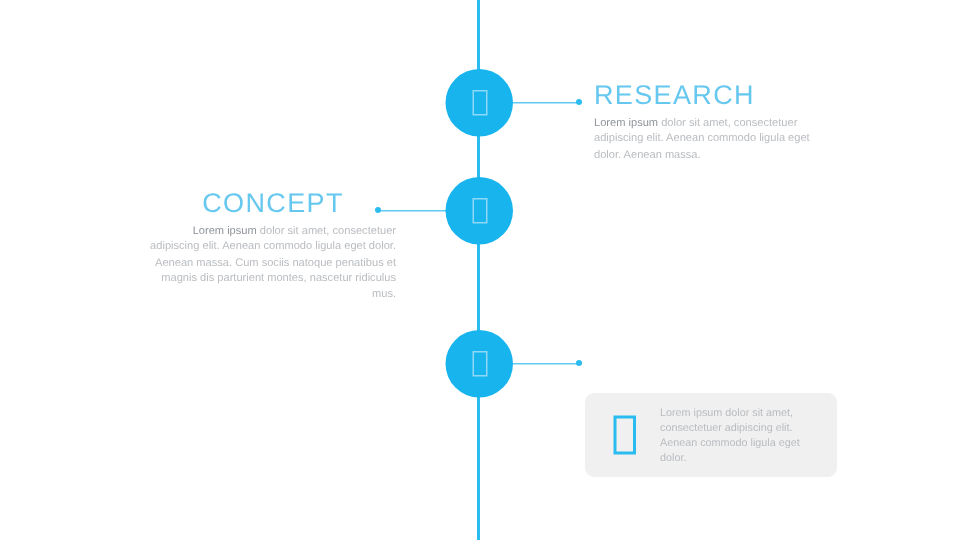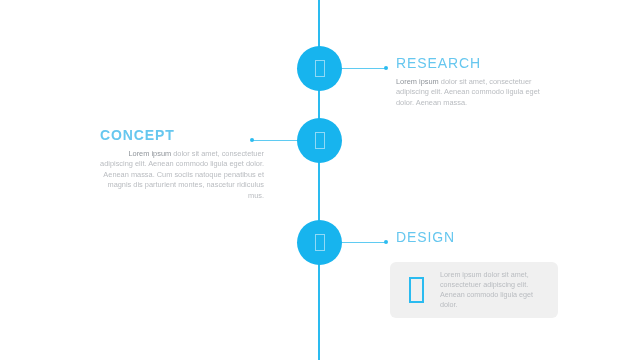--- a/index.html
+++ b/index.html
@@ -69,21 +69,21 @@
   #dot-1  { left: 384px; top: 66px; }
   #conn-2 { left: 252px; top: 140px; width: 46px; }
   #dot-2  { left: 250px; top: 138px; }
   #conn-3 { left: 342px; top: 242px; width: 44px; }
   #dot-3  { left: 384px; top: 240px; }
 
   
   .block { position: absolute; }
   .heading {
     color: #66C7EF;
-    font-size: 14px;
+    font-size: 18px;
     font-weight: 400;
     letter-spacing: 0.9px;
     line-height: 15px;
     margin: 0 0 6px 0;
     white-space: nowrap;
   }
   .body-text {
     color: #B9BCC0;
     font-size: 7.4px;
     line-height: 10.4px;
@@ -91,21 +91,21 @@
   }
   .body-text b {
     color: #8F949A;
     font-weight: 400;
   }
 
   #block-research { left: 396px; top: 56px; width: 152px; }
   #block-research .body-text { text-align: left; }
 
   #block-concept { left: 100px; top: 128px; width: 164px; text-align: right; }
-  #block-concept .heading { text-align: left; font-weight: bold; }
+  #block-concept .heading { text-align: center; }
   #block-concept .body-text { text-align: right; }
 
   #block-design { left: 396px; top: 230px; width: 166px; }
 
   
   .card {
     position: absolute;
     left: 390px;
     top: 262px;
     width: 168px;
@@ -162,22 +162,19 @@
     <p class="body-text"><b>Lorem ipsum</b><span> dolor sit amet, consectetuer adipiscing elit. Aenean commodo ligula eget dolor. Aenean massa. Cum sociis natoque penatibus et magnis dis parturient montes, nascetur ridiculus mus.</span></p>
   </div>
 
   <div class="conn" id="conn-3"></div>
   <div class="conn-dot" id="dot-3"></div>
 
   <div class="node" id="node-3">
     <span class="node-glyph"></span>
   </div>
 
-  <div class="block" id="block-design">
-    <div class="heading">DESIGN</div>
-  </div>
 
   <div class="card">
     <span class="card-icon"></span>
     <p class="card-text">Lorem ipsum dolor sit amet, consectetuer adipiscing elit. Aenean commodo ligula eget dolor.</p>
   </div>
 
 </div>
 
 </body></html>

